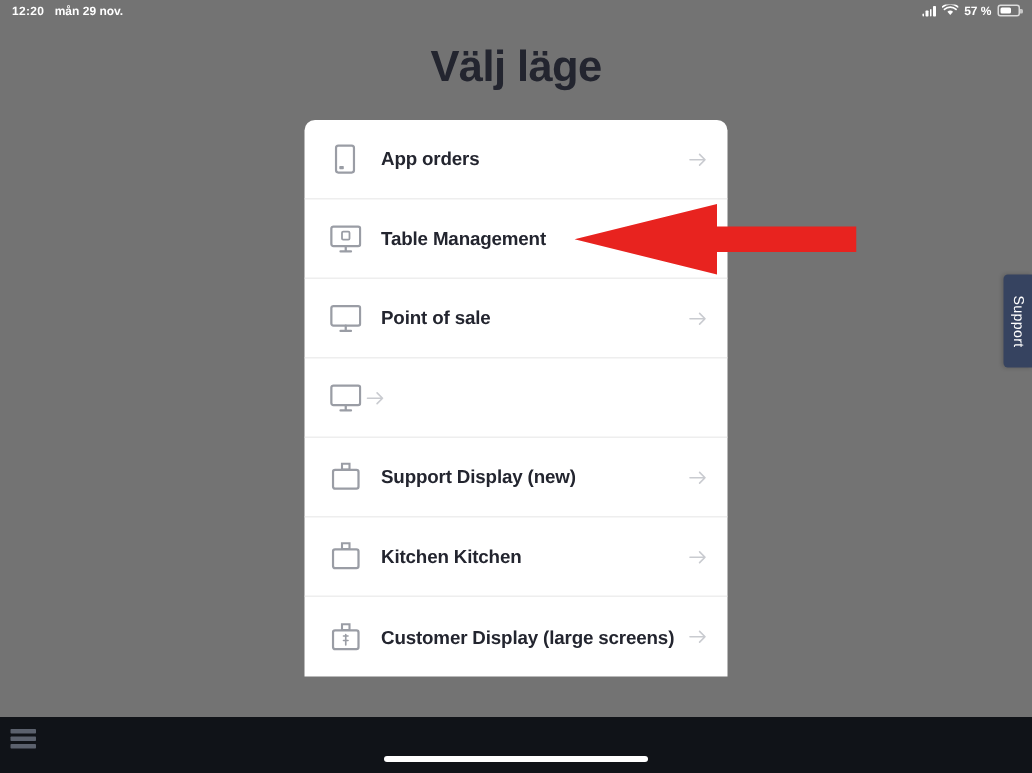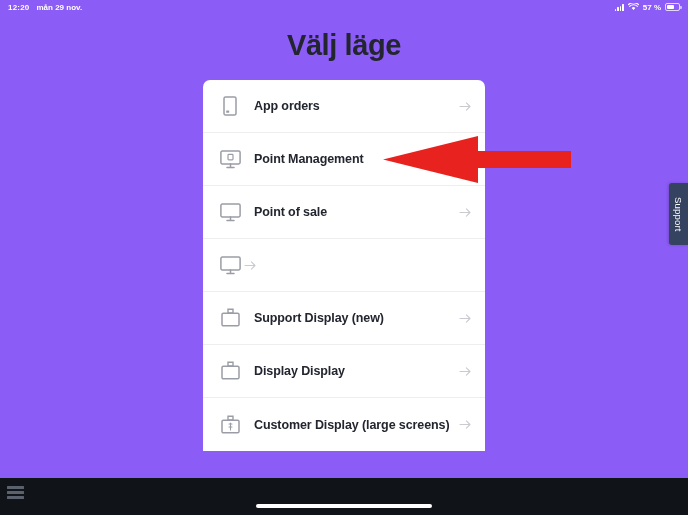--- a/index.html
+++ b/index.html
@@ -12,21 +12,21 @@
     overflow: hidden;
     background: #f0f0f0;
     font-family: "Liberation Sans", sans-serif;
     -webkit-font-smoothing: antialiased;
   }
 
   #screen {
     position: relative;
     width: 688px;
     height: 515px;
-    background: #8b5cf6;
+    background: #737373;
     overflow: hidden;
   }
 
   
   .status-bar {
     position: absolute;
     top: 0; left: 0;
     width: 688px;
     height: 14px;
     display: flex;
@@ -288,21 +288,21 @@
     </div>
 
     <div class="mode-row">
       <span class="row-icon">
         <svg width="21" height="19" viewBox="0 0 21 19">
           <rect x="0.9" y="1" width="19.2" height="13" rx="1.4" fill="none" stroke="currentColor" stroke-width="1.5"></rect>
           <rect x="8" y="4.4" width="5" height="5.4" rx="0.8" fill="none" stroke="currentColor" stroke-width="1.2"></rect>
           <path d="M10.5 14 V17 M7 17.6 H14" fill="none" stroke="currentColor" stroke-width="1.5" stroke-linecap="round"></path>
         </svg>
       </span>
-      <span class="row-label">Point Management</span>
+      <span class="row-label">Table Management</span>
       <span class="row-chevron">
         <svg width="13" height="11" viewBox="0 0 13 11">
             <path d="M1 5.5 H11 M7.4 1.9 L11 5.5 L7.4 9.1" fill="none" stroke="currentColor" stroke-width="1.1" stroke-linecap="round" stroke-linejoin="round"></path>
           </svg>
       </span>
     </div>
 
     <div class="mode-row">
       <span class="row-icon">
         <svg width="21" height="19" viewBox="0 0 21 19">
@@ -347,21 +347,21 @@
       </span>
     </div>
 
     <div class="mode-row">
       <span class="row-icon">
         <svg width="19" height="20" viewBox="0 0 19 20">
           <path d="M7 1.2 H12 V5 H7 Z" fill="none" stroke="currentColor" stroke-width="1.4"></path>
           <rect x="1" y="5.2" width="17" height="12.6" rx="1.4" fill="none" stroke="currentColor" stroke-width="1.5"></rect>
         </svg>
       </span>
-      <span class="row-label">Display Display</span>
+      <span class="row-label">Kitchen Kitchen</span>
       <span class="row-chevron">
         <svg width="13" height="11" viewBox="0 0 13 11">
             <path d="M1 5.5 H11 M7.4 1.9 L11 5.5 L7.4 9.1" fill="none" stroke="currentColor" stroke-width="1.1" stroke-linecap="round" stroke-linejoin="round"></path>
           </svg>
       </span>
     </div>
 
 
     <div class="mode-row">
       <span class="row-icon">

